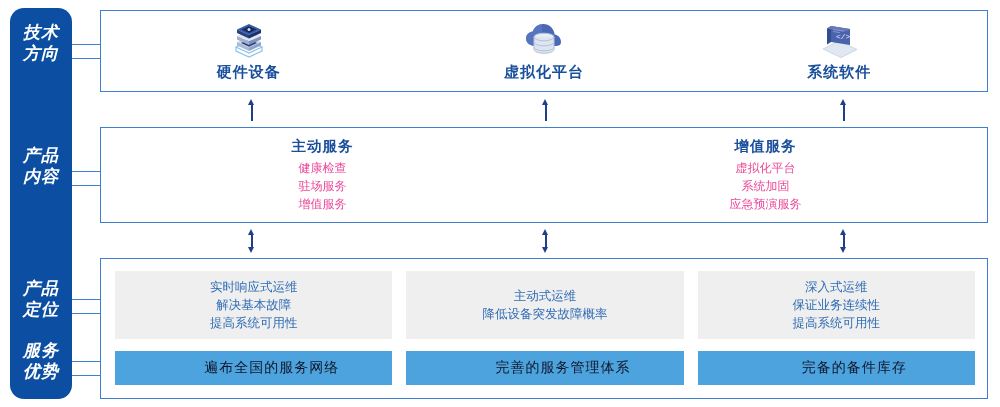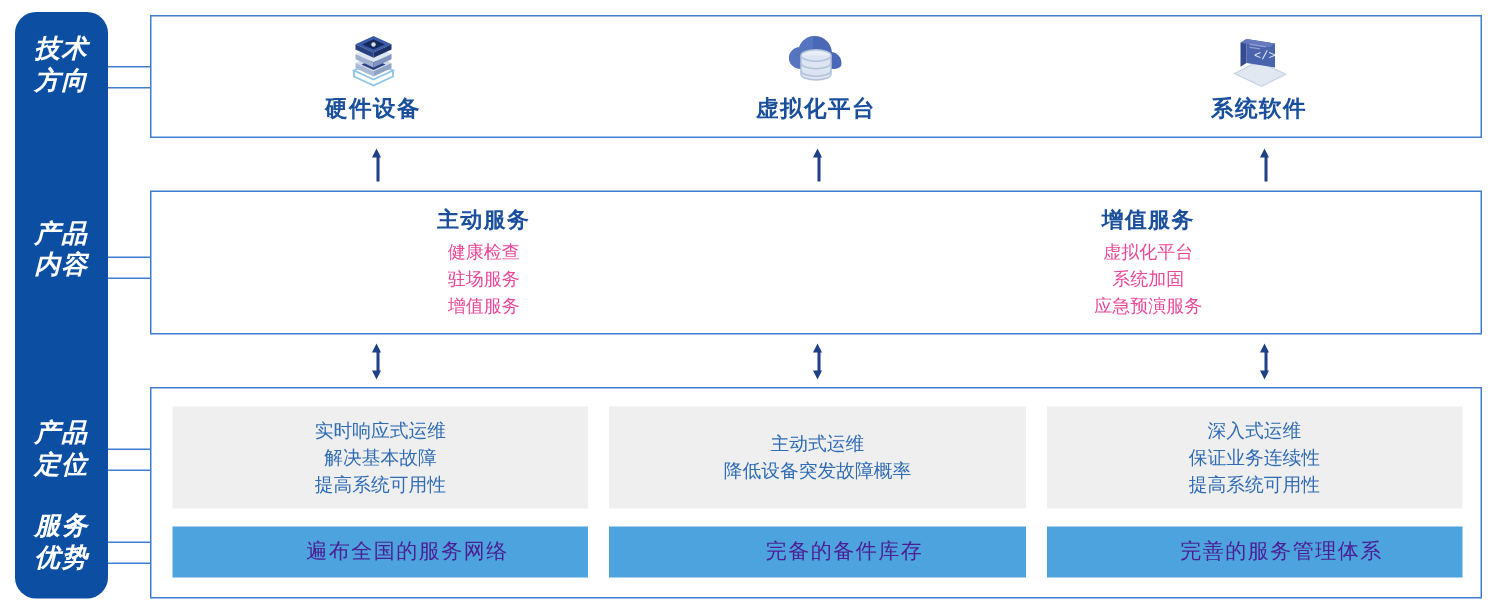--- a/index.html
+++ b/index.html
@@ -69,21 +69,21 @@
   .pos-cell{
     flex:1;background:#efefef;
     display:flex;flex-direction:column;align-items:center;justify-content:center;
   }
   .pos-item{font-size:12.5px;color:#2f6cb5;line-height:18px;}
 
   .adv-row{position:absolute;left:14px;top:92px;width:860px;height:34px;display:flex;gap:14px;}
   .adv-cell{
     flex:1;background:#4da3dd;
     display:flex;align-items:center;justify-content:center;
-    color:#4c1d95;font-size:14px;letter-spacing:1px;padding-left:36px;
+    color:#0f172a;font-size:14px;letter-spacing:1px;padding-left:36px;
   }
 
   
   .arrow{position:absolute;}
   .arrow .shaft{position:absolute;left:3px;top:0;width:1.6px;background:#1f3f87;}
   .arrow .head-up,.arrow .head-dn{
     position:absolute;left:0;width:0;height:0;
     border-left:3.8px solid transparent;border-right:3.8px solid transparent;
   }
   .arrow .head-up{top:0;border-bottom:6px solid #1f3f87;}
@@ -260,22 +260,22 @@
         <div class="pos-item">保证业务连续性</div>
         <div class="pos-item">提高系统可用性</div>
       </div>
     </div>
 
     <div class="adv-row">
       <div class="adv-cell">
         <span>遍布全国的服务网络</span>
       </div>
       <div class="adv-cell">
+        <span>完善的服务管理体系</span>
+      </div>
+      <div class="adv-cell">
         <span>完备的备件库存</span>
       </div>
-      <div class="adv-cell">
-        <span>完善的服务管理体系</span>
-      </div>
     </div>
 
   </div>
 
 </div>
 
 </body></html>

